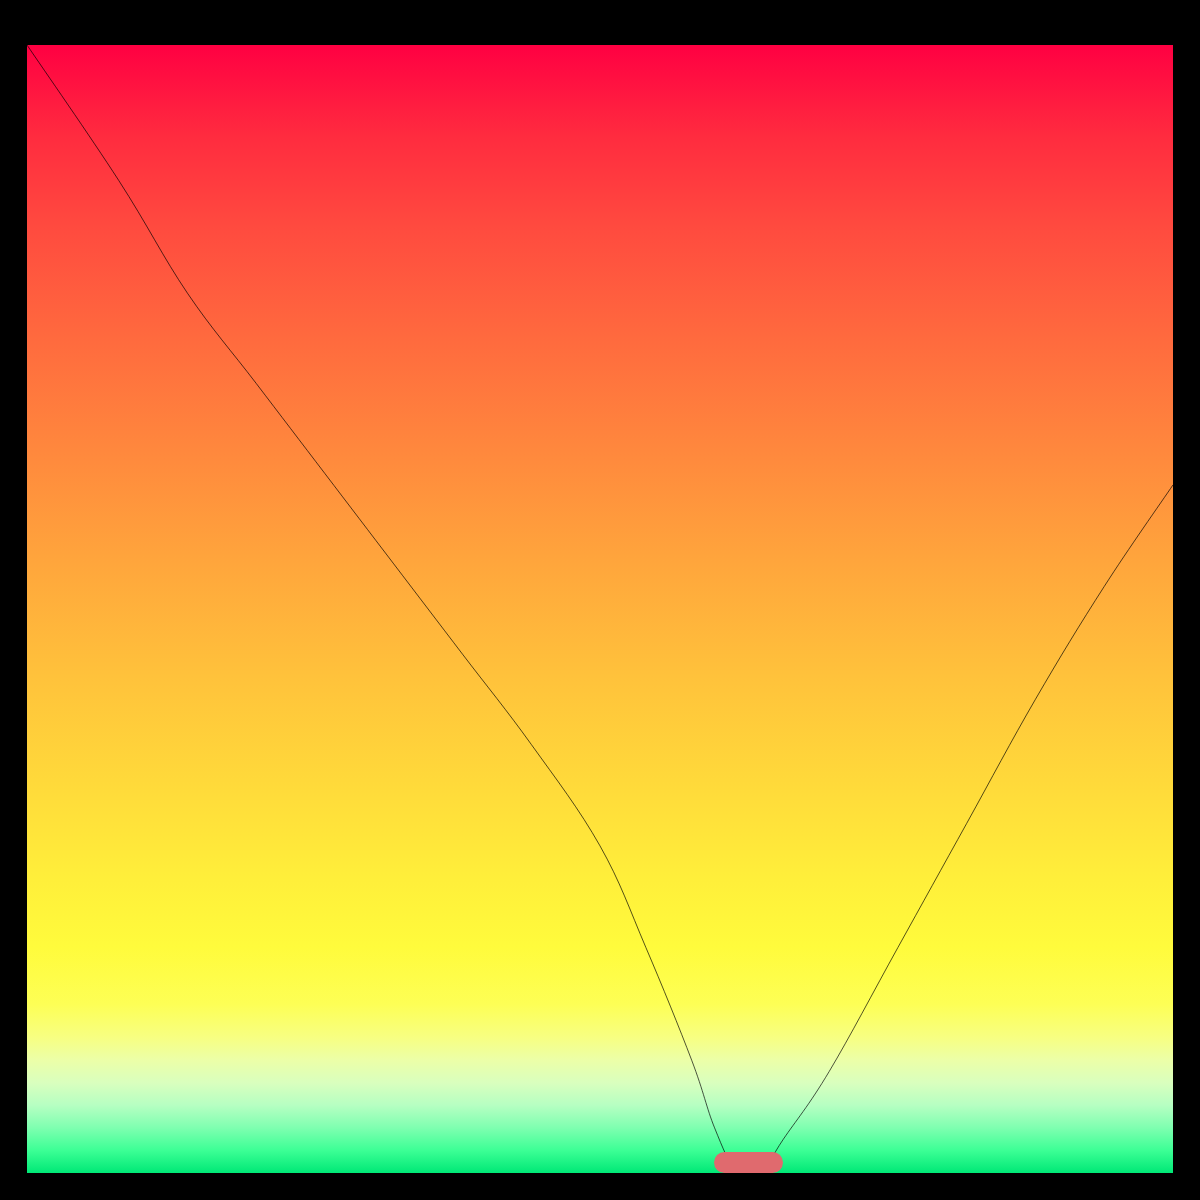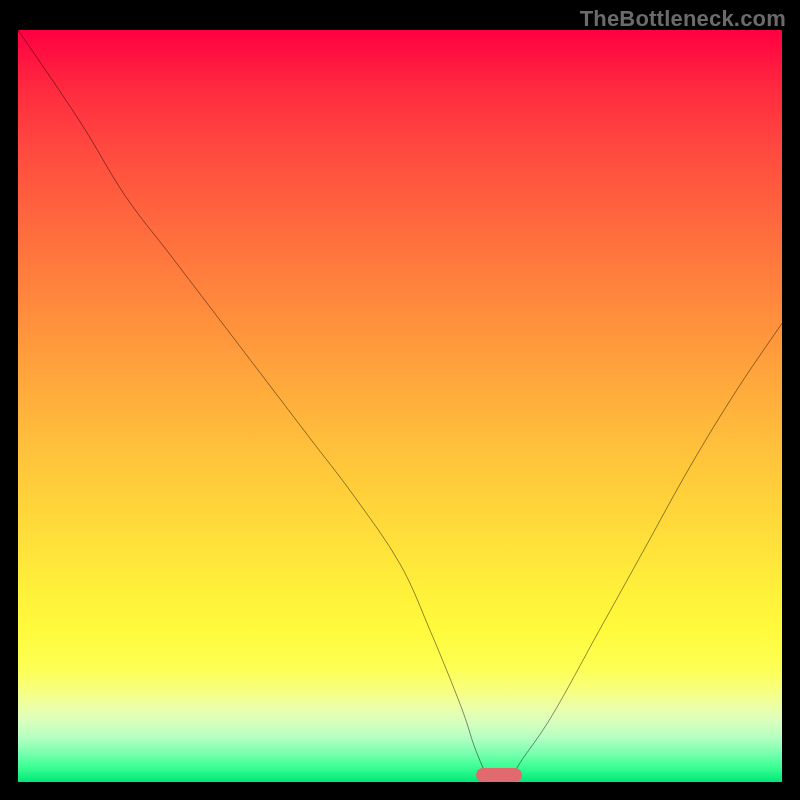--- a/index.html
+++ b/index.html
@@ -69,21 +69,20 @@
     inset: 0;
     width: 100%;
     height: 100%;
     overflow: visible;
   }
 </style>
 </head>
 <body>
 
 <div class="frame">
-  <div class="watermark">TheBottleneck.com</div>
 
   <div class="plot">
     <div class="gradient-bg"></div>
 
     <svg class="curve" viewBox="0 0 100 100" preserveAspectRatio="none">
       <path fill="none" stroke="#000" stroke-width="0.45" vector-effect="non-scaling-stroke" stroke-linejoin="round" d="M 0 0 C 1.44 2.16, 5.48 8.04, 8 12 C 10.52 15.96, 11.840000000000002 18.76, 14.000000000000002 22 C 16.160000000000004 25.24, 17.84 27.12, 20 30 C 22.16 32.88, 23.84 35.12, 26 38 C 28.16 40.88, 29.84 43.12, 32 46 C 34.16 48.88, 35.84 51.12, 38 54 C 40.16 56.88, 41.84 58.94, 44 62 C 46.16 65.06, 48.2 67.76, 50 71 C 51.8 74.24, 52.56 76.58, 54 80 C 55.44 83.42, 56.919999999999995 87.12, 57.99999999999999 90 C 59.07999999999999 92.88, 59.28 94.2, 60 96 C 60.72 97.8, 61.28 99.28, 62 100 C 62.72 100.72, 63.28 100.54, 64 100 C 64.72 99.46, 64.92 98.62, 66 97 C 67.08 95.38, 68.2 94.06, 70 91 C 71.8 87.94, 73.84 83.96, 76 80 C 78.16 76.04, 79.84 72.96, 82 69 C 84.16 65.04, 85.84 61.78, 88 58 C 90.16 54.22, 91.84 51.42, 94 48 C 96.16 44.58, 98.92 40.62, 100 39"></path>
     </svg>
 
     <div class="marker" style="left: 458.4px; width: 45.84px; top: 738.24px; height: 14px;"></div>
   </div>

